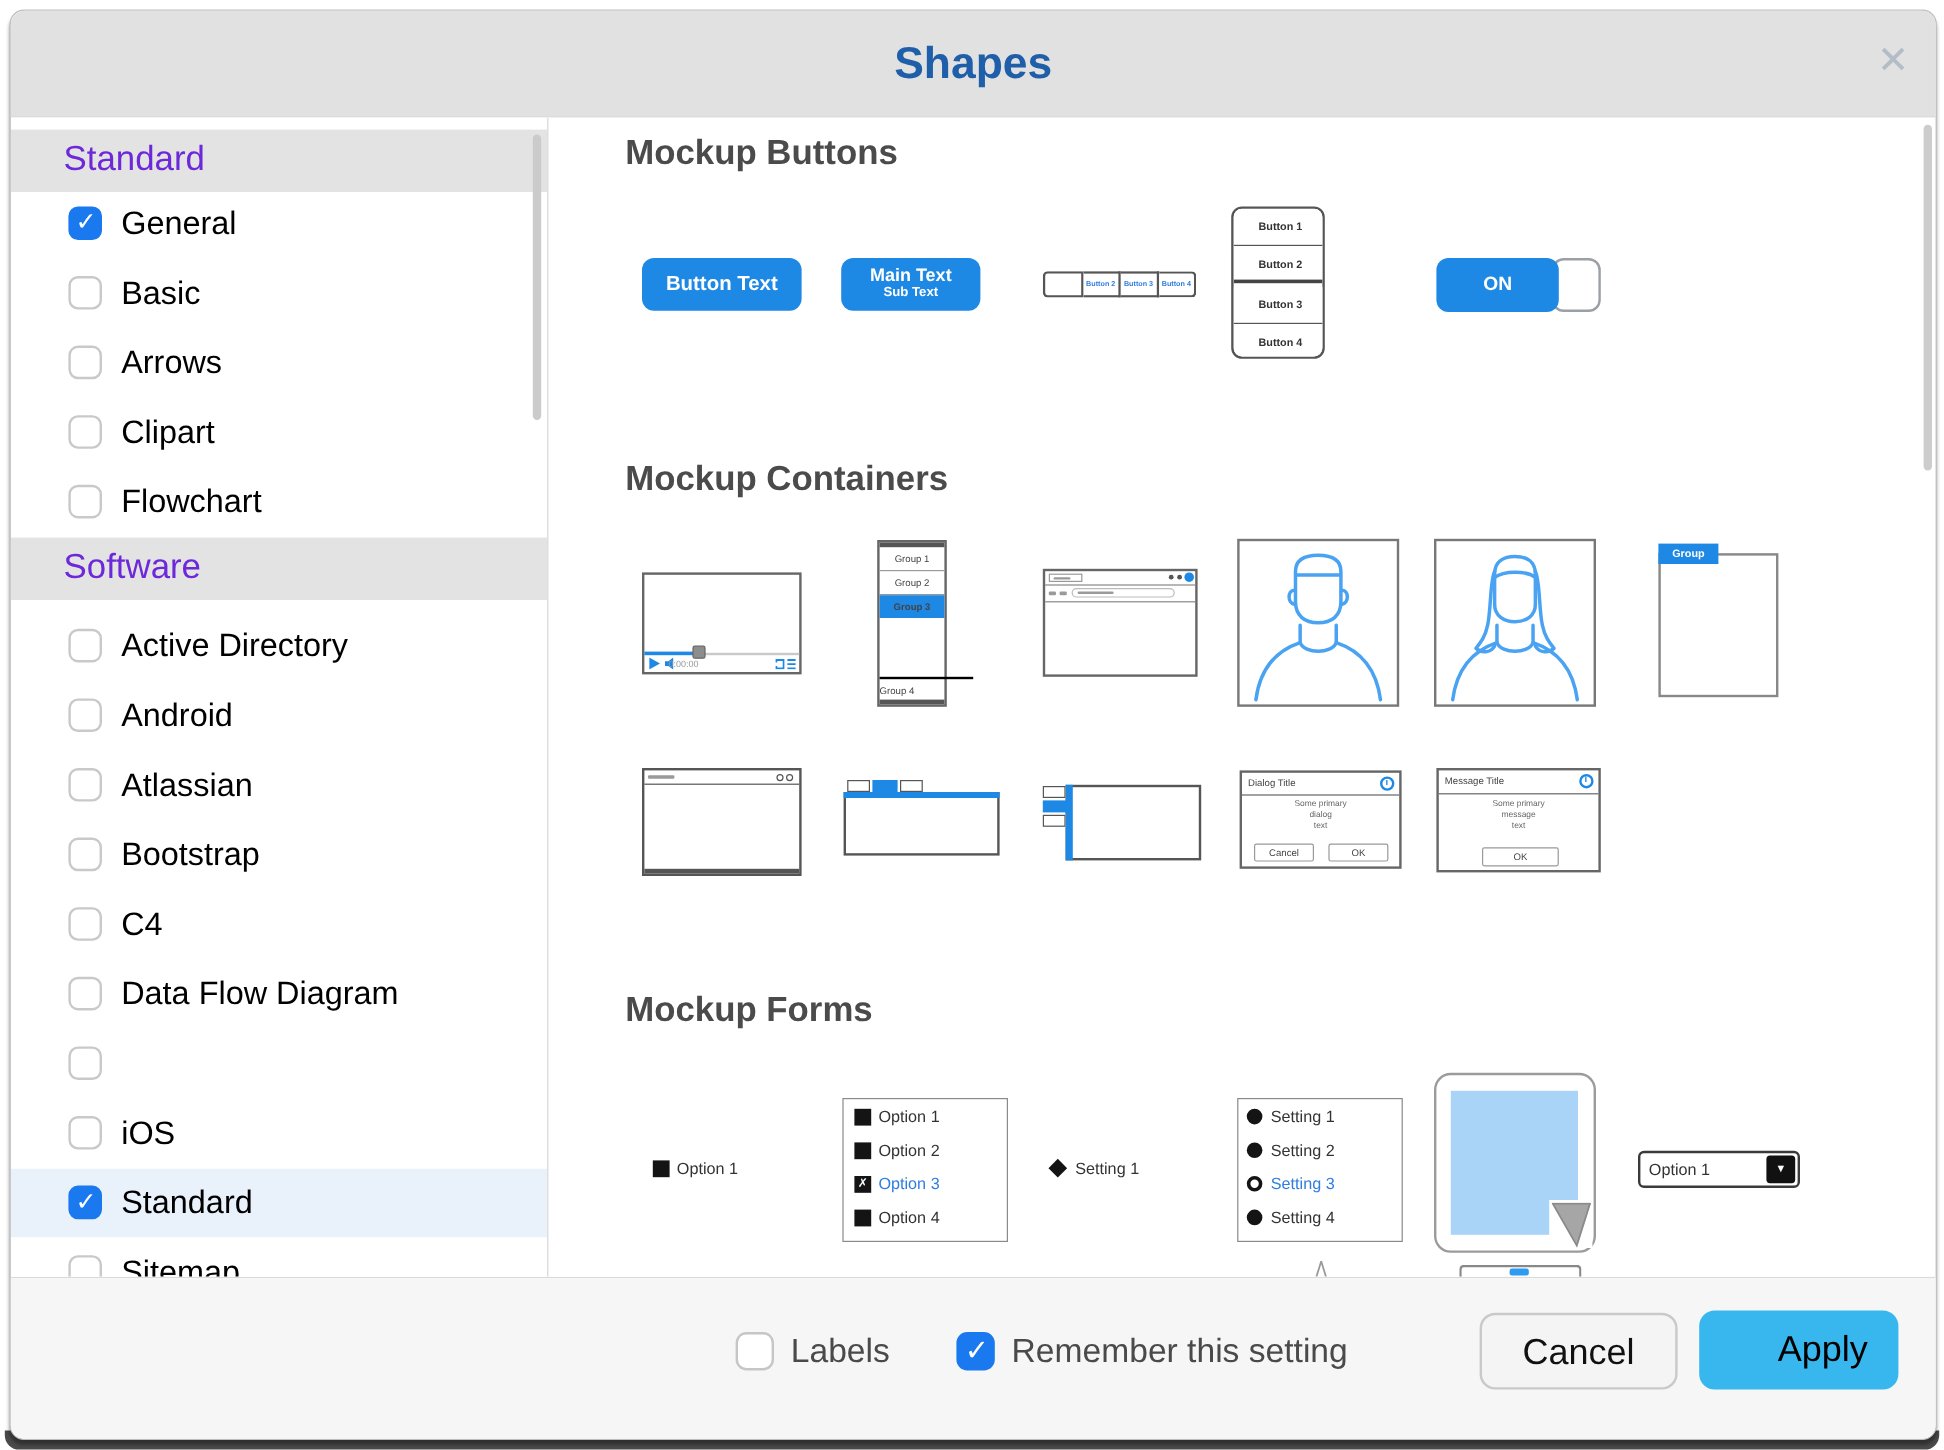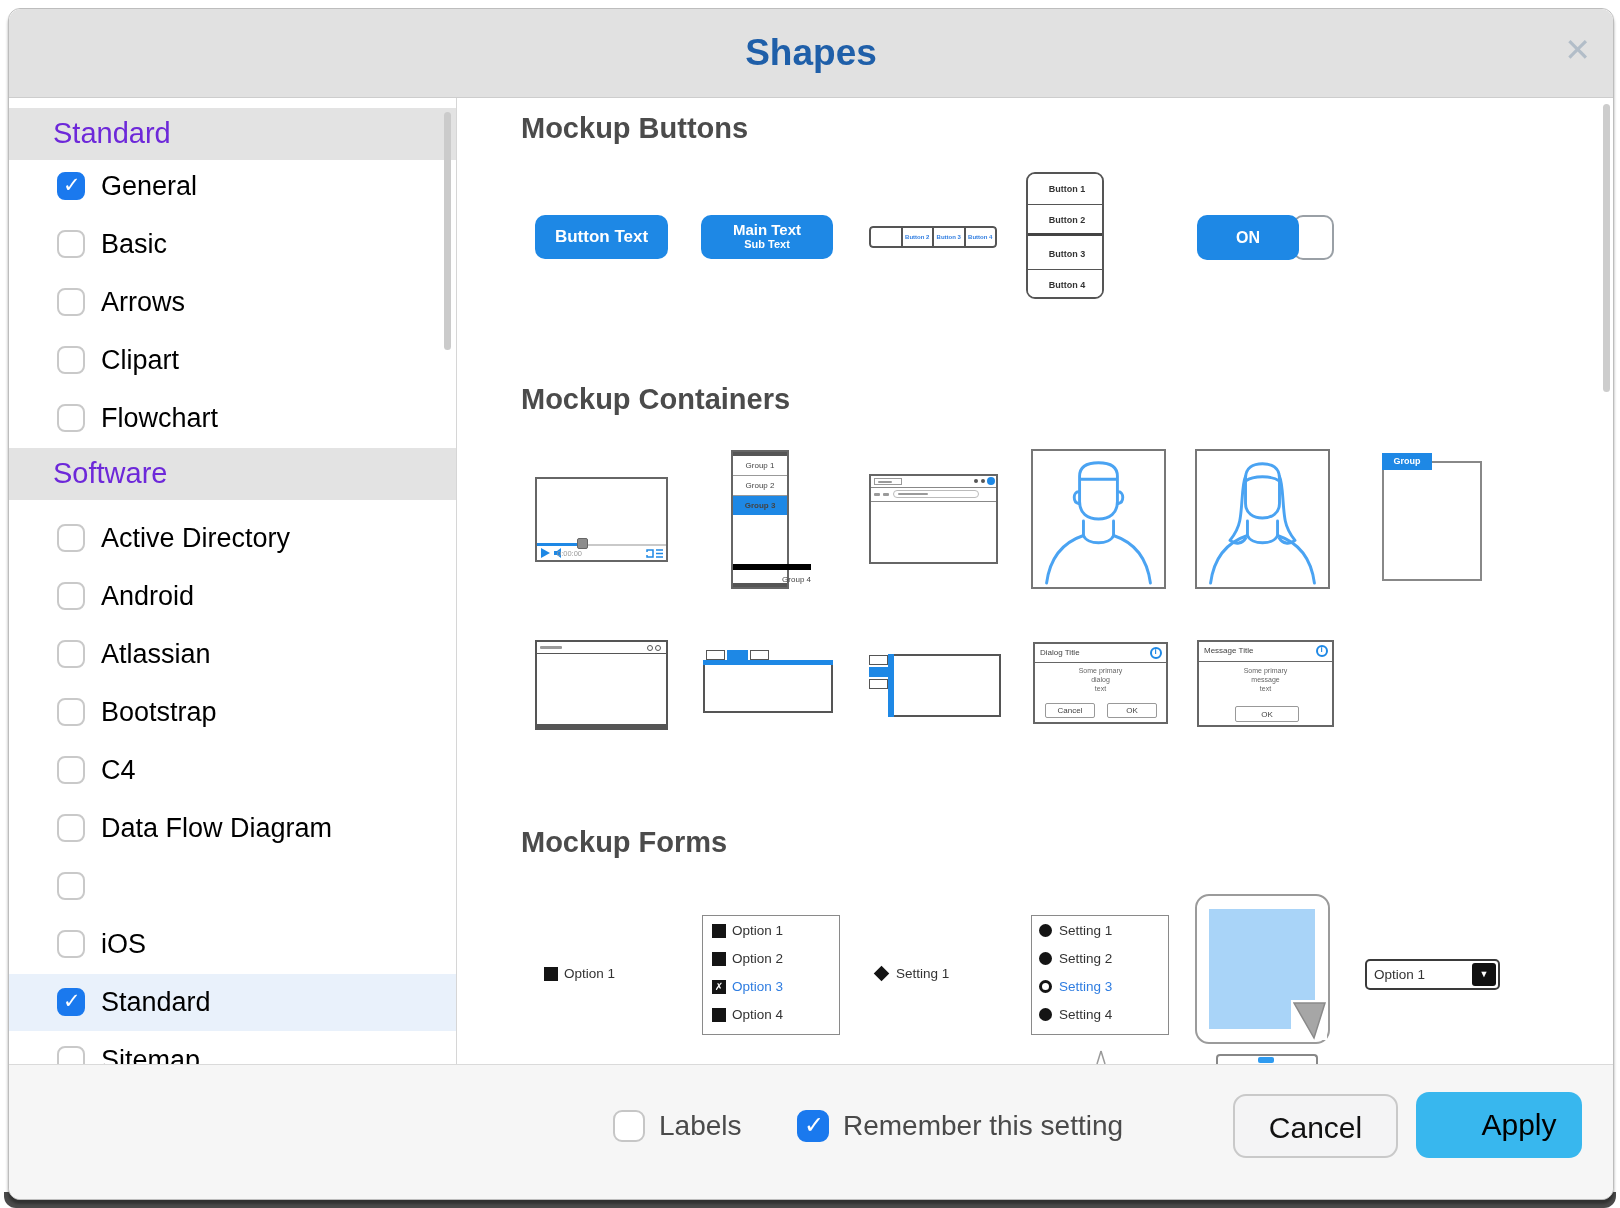--- a/index.html
+++ b/index.html
@@ -138,21 +138,21 @@
 
       <div class="abs sb-thumb"></div>
     </div>
 
     <div class="abs main">
 
       <div class="abs mh" style="top:14px;">Mockup Buttons</div>
 
       <div class="abs shape-btn blue" style="left:78px;top:117px;width:133px;height:44px;line-height:44px;font-size:17px;">Button Text</div>
 
-      <div class="abs shape-btn blue" style="left:244px;top:117px;width:132px;height:44px;padding-top:6px;box-sizing:border-box;">
+      <div class="abs shape-btn blue" style="left:244px;top:117px;width:116px;height:44px;padding-top:6px;box-sizing:border-box;">
         <div style="font-size:15px;">Main Text</div>
         <div style="font-size:11px;">Sub Text</div>
       </div>
 
       <div class="abs" style="left:412px;top:128px;width:128px;height:22px;display:flex;border-radius:4px;overflow:hidden;">
         <div class="seg blue" style="flex:1;border-radius:4px 0 0 4px;color:#fff;">Button 1</div>
         <div class="seg" style="flex:1;border-left:none;">Button 2</div>
         <div class="seg" style="flex:1;border-left:none;">Button 3</div>
         <div class="seg" style="flex:1;border-left:none;border-radius:0 4px 4px 0;">Button 4</div>
       </div>
@@ -188,21 +188,21 @@
         <svg class="abs" style="right:2px;bottom:2px;" width="8" height="9">
             <path d="M0,1 h7 M0,4.5 h7 M0,8 h7" stroke="#1e88e5" stroke-width="1.5"></path>
           </svg>
       </div>
 
       <div class="abs" style="left:274px;top:352px;width:58px;height:139px;border:2px solid #666;background:#fff;box-sizing:border-box;">
         <div class="abs" style="left:0;top:0;width:54px;height:4px;background:#555;"></div>
         <div class="abs mini" style="left:0;top:4px;width:54px;height:19px;line-height:19px;text-align:center;border-bottom:1px solid #999;">Group 1</div>
         <div class="abs mini" style="left:0;top:24px;width:54px;height:19px;line-height:19px;text-align:center;border-bottom:1px solid #999;">Group 2</div>
         <div class="abs mini blue" style="left:0;top:44px;width:54px;height:19px;line-height:19px;text-align:center;font-weight:bold;">Group 3</div>
-        <div class="abs mini" style="left:0;top:112px;width:78px;height:19px;line-height:19px;text-align:right;border-top:6px solid #000000;">Group 4</div>
+        <div class="abs mini" style="left:0;top:112px;width:78px;height:19px;line-height:19px;text-align:left;border-top:2px solid #000000;">Group 4</div>
         <div class="abs" style="left:0;bottom:0;width:54px;height:4px;background:#555;"></div>
       </div>
 
       <div class="abs shape-border" style="left:412px;top:376px;width:129px;height:90px;">
         <div class="abs" style="left:0;top:0;right:0;height:11px;border-bottom:1px solid #888;">
           <span class="abs" style="left:3px;top:2px;width:28px;height:7px;border:1px solid #999;box-sizing:border-box;"></span>
           <span class="abs dash" style="left:7px;top:4.5px;width:14px;height:2px;"></span>
           <span class="abs" style="right:18px;top:3px;width:4px;height:4px;border-radius:50%;background:#555;"></span>
           <span class="abs" style="right:11px;top:3px;width:4px;height:4px;border-radius:50%;background:#555;"></span>
           <span class="abs" style="right:1px;top:1px;width:8px;height:8px;border-radius:50%;background:#1e88e5;"></span>

